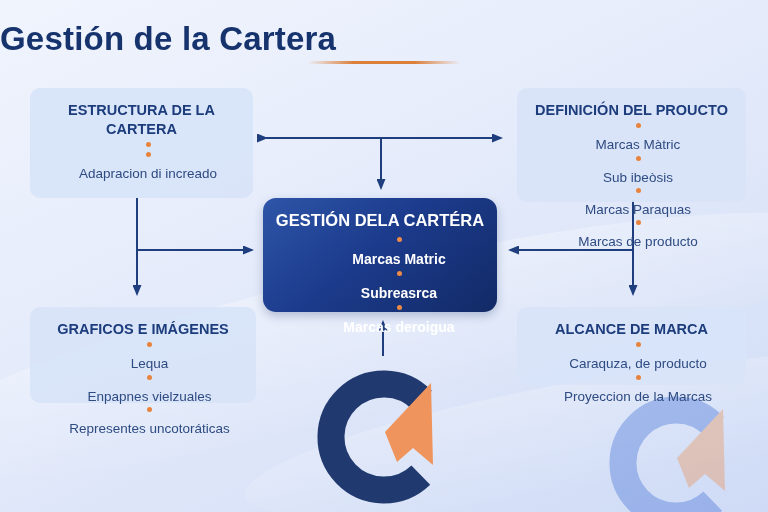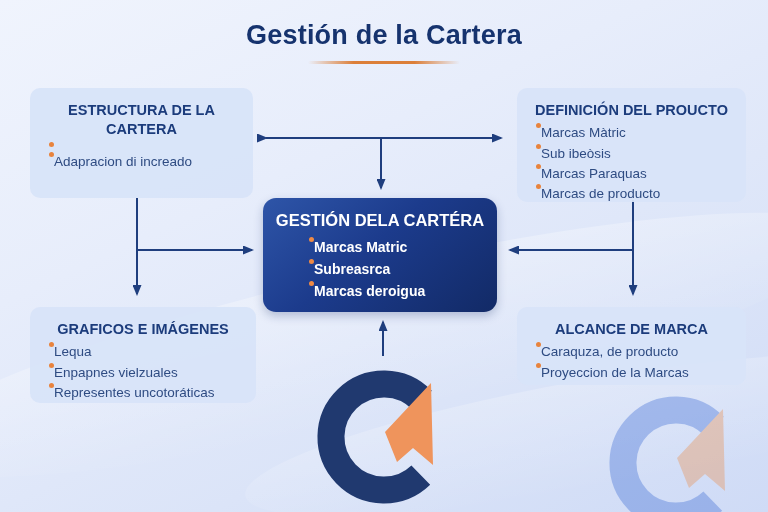--- a/index.html
+++ b/index.html
@@ -9,40 +9,40 @@
     background:linear-gradient(155deg,#f0f4fd 0%,#e7edfb 35%,#dbe4f8 70%,#cfdbf6 100%);
   }
   .streak{position:absolute;pointer-events:none;}
   .streak.s1{width:980px;height:150px;left:-120px;top:270px;
     background:linear-gradient(rgba(255,255,255,0.30),rgba(255,255,255,0));
     transform:rotate(-13deg);border-radius:50%;}
   .streak.s2{width:700px;height:110px;left:240px;top:380px;
     background:linear-gradient(rgba(255,255,255,0.22),rgba(255,255,255,0));
     transform:rotate(-10deg);border-radius:50%;}
 
-  .title{position:absolute;top:20px;left:0;width:768px;text-align:center;
-    font-size:27px;font-weight:bold;color:#16336e;letter-spacing:0.2px;}
+  .title{position:absolute;top:20px;left:0;width:768px;
+    font-size:33px;font-weight:bold;color:#16336e;letter-spacing:0.2px;}
   .title-underline{position:absolute;top:61px;left:50%;transform:translateX(-50%);
     width:152px;height:3px;border-radius:2px;
     background:linear-gradient(90deg,rgba(220,127,57,0) 0%,#dc7f39 30%,#dc7f39 70%,rgba(220,127,57,0) 100%);}
 
   .card{position:absolute;background:rgba(216,228,249,0.95);border-radius:10px;
     padding:11px 6px;box-sizing:border-box;}
   .card-tl{left:30px;top:88px;width:223px;height:110px;}
   .card-tr{left:517px;top:88px;width:229px;height:114px;}
   .card-bl{left:30px;top:307px;width:226px;height:96px;}
   .card-br{left:517px;top:307px;width:229px;height:78px;}
 
   .box-heading{font-size:14.5px;font-weight:bold;color:#1c3c7c;text-align:center;
     line-height:1.32;margin:2px auto 0;}
   .card-tl .box-heading{max-width:165px;}
 
   .bullets{list-style:none;margin:5px 0 0;padding:0 0 0 13px;}
-  .bullets li{display:flex;align-items:flex-start;
-    font-size:13.5px;color:#2e4b82;line-height:1.18;margin-top:4.5px;}
+  .bullets li{display:flex;align-items:center;gap:7px;
+    font-size:13.5px;color:#2e4b82;line-height:1.18;margin-top:4.5px;flex-direction:column;}
   .dot{width:5px;height:5px;border-radius:50%;background:#e8833d;flex:none;
     position:relative;top:-2px;}
 
   .card-center{left:263px;top:198px;width:234px;height:114px;border-radius:13px;
     background:linear-gradient(140deg,#2e55a8 0%,#1c3b8c 45%,#122a66 100%);
     padding:10px 8px;box-shadow:0 4px 10px rgba(18,42,102,0.25);}
   .card-center .box-heading{color:#ffffff;font-size:16.5px;max-width:none;}
   .card-center .bullets{padding-left:38px;margin-top:7px;}
   .card-center .bullets li{color:#ffffff;font-weight:bold;font-size:14px;margin-top:5.5px;}
   .card-center .dot{background:#ef8a45;}

